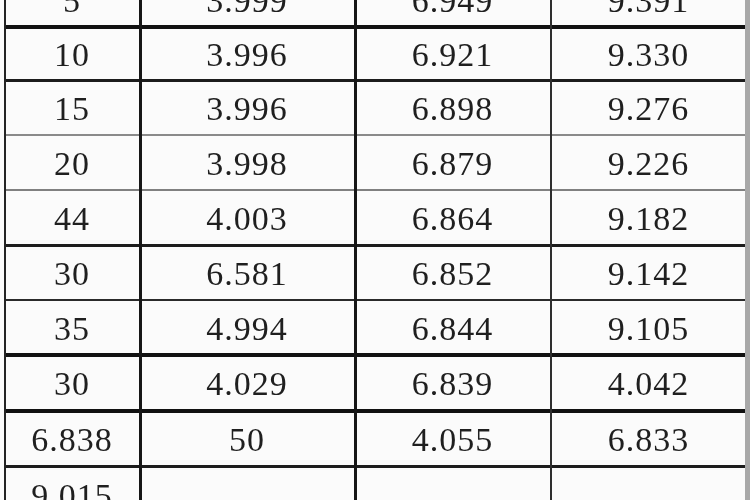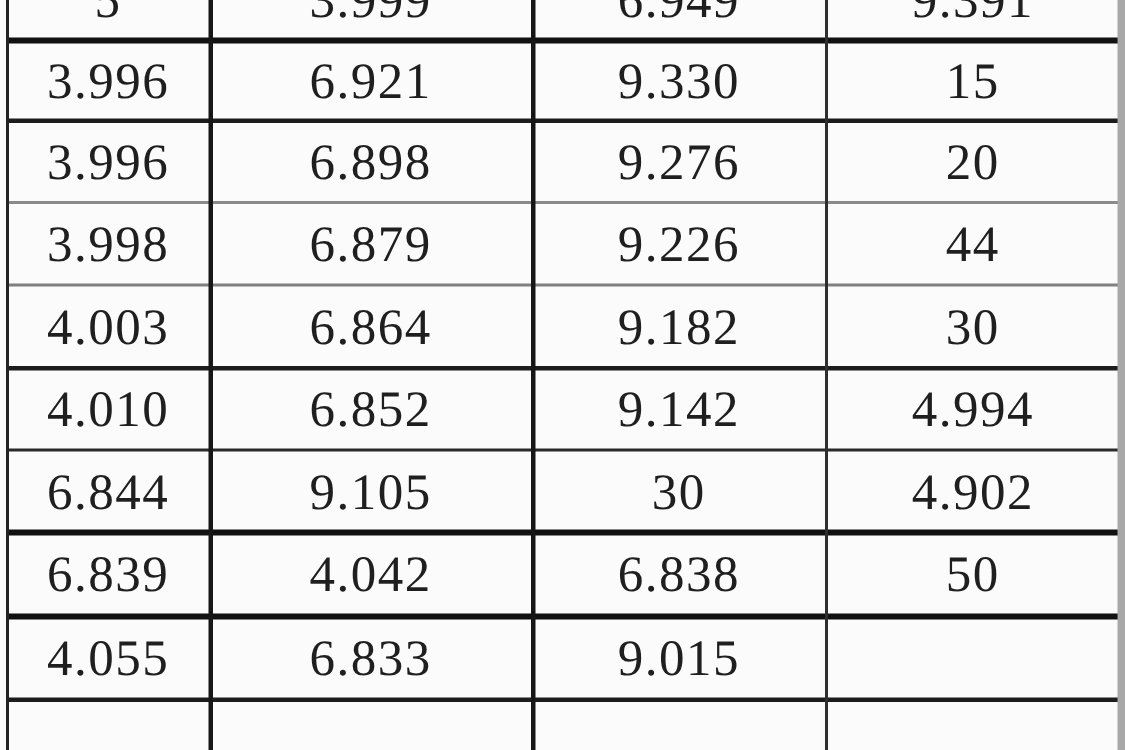--- a/index.html
+++ b/index.html
@@ -59,50 +59,52 @@
 
 <div class="stage">
 
   <div class="grid">
 
     <div class="cell">5</div>
     <div class="cell">3.999</div>
     <div class="cell">6.949</div>
     <div class="cell">9.391</div>
 
+    <div class="cell">10</div>
     <div class="cell">3.996</div>
     <div class="cell">6.921</div>
     <div class="cell">9.330</div>
 
     <div class="cell">15</div>
     <div class="cell">3.996</div>
     <div class="cell">6.898</div>
     <div class="cell">9.276</div>
 
     <div class="cell">20</div>
     <div class="cell">3.998</div>
     <div class="cell">6.879</div>
     <div class="cell">9.226</div>
 
     <div class="cell">44</div>
     <div class="cell">4.003</div>
     <div class="cell">6.864</div>
     <div class="cell">9.182</div>
 
     <div class="cell">30</div>
-    <div class="cell">4.010</div>
+    <div class="cell">6.581</div>
     <div class="cell">6.852</div>
     <div class="cell">9.142</div>
 
+    <div class="cell">35</div>
     <div class="cell">4.994</div>
     <div class="cell">6.844</div>
     <div class="cell">9.105</div>
 
     <div class="cell">30</div>
-    <div class="cell">4.902</div>
+    <div class="cell">4.029</div>
     <div class="cell">6.839</div>
 
     <div class="cell">4.042</div>
     <div class="cell">6.838</div>
 
     <div class="cell">50</div>
     <div class="cell">4.055</div>
     <div class="cell">6.833</div>
     <div class="cell">9.015</div>
   </div>

